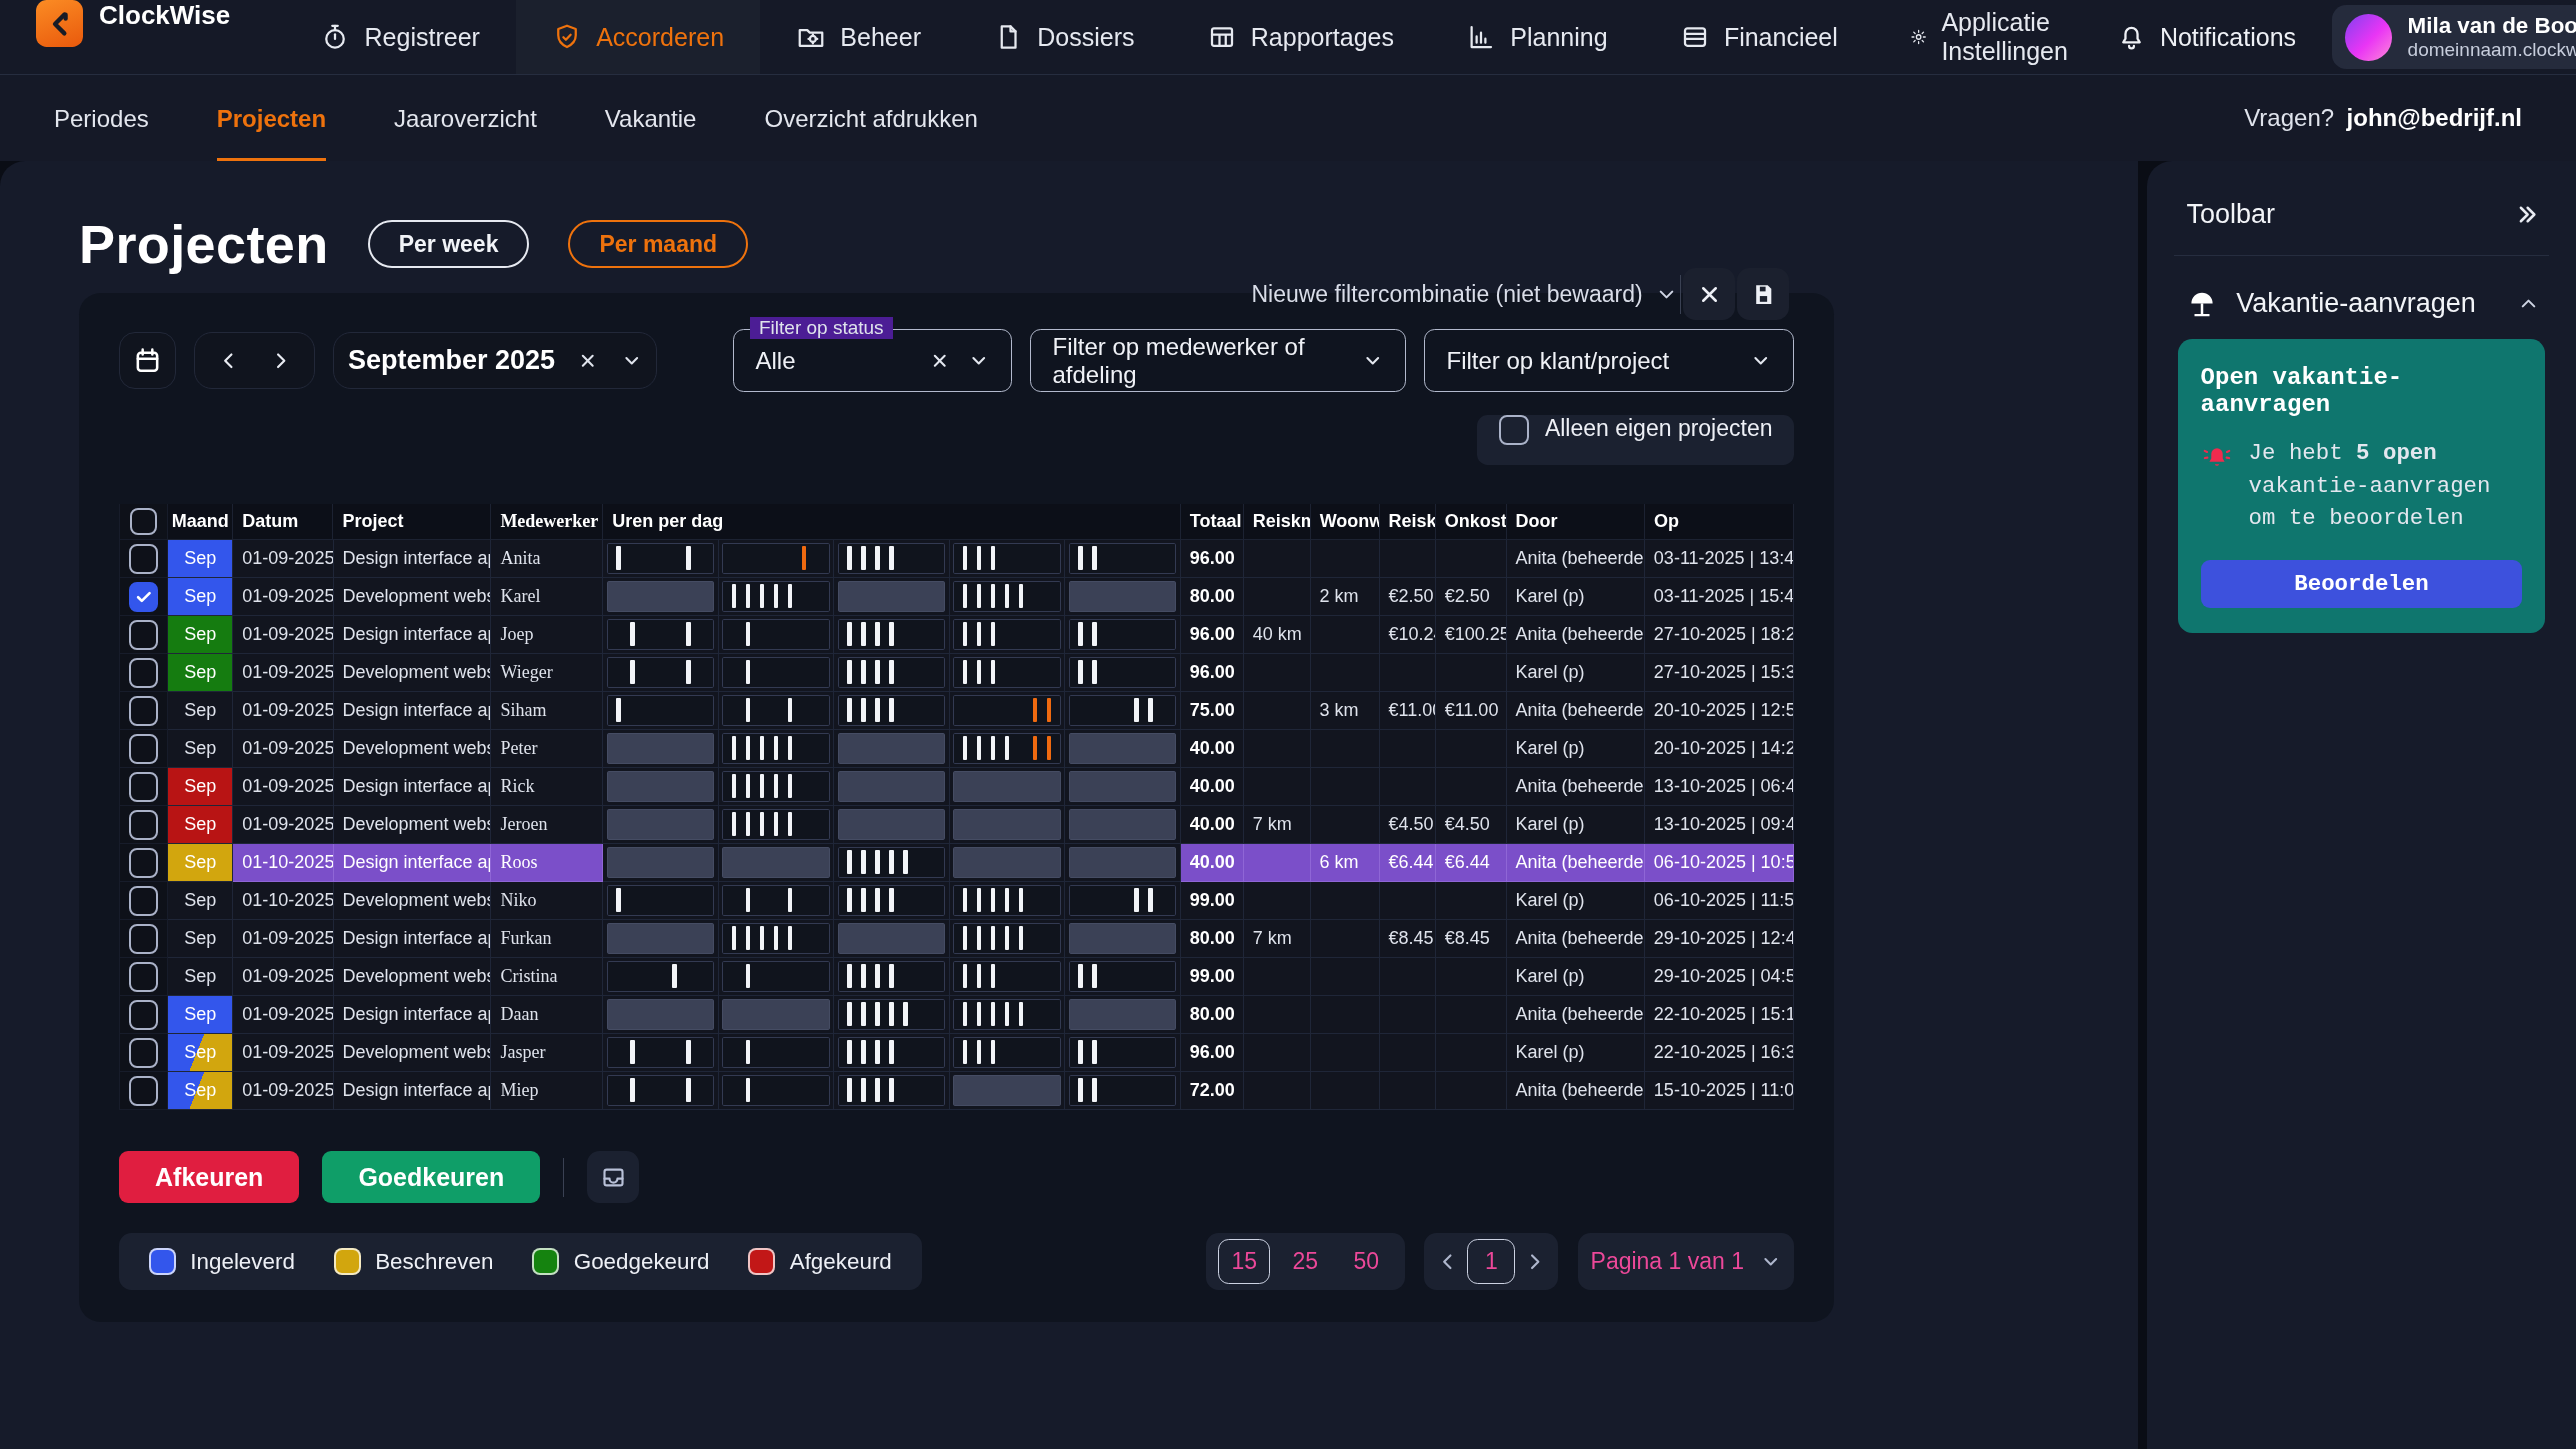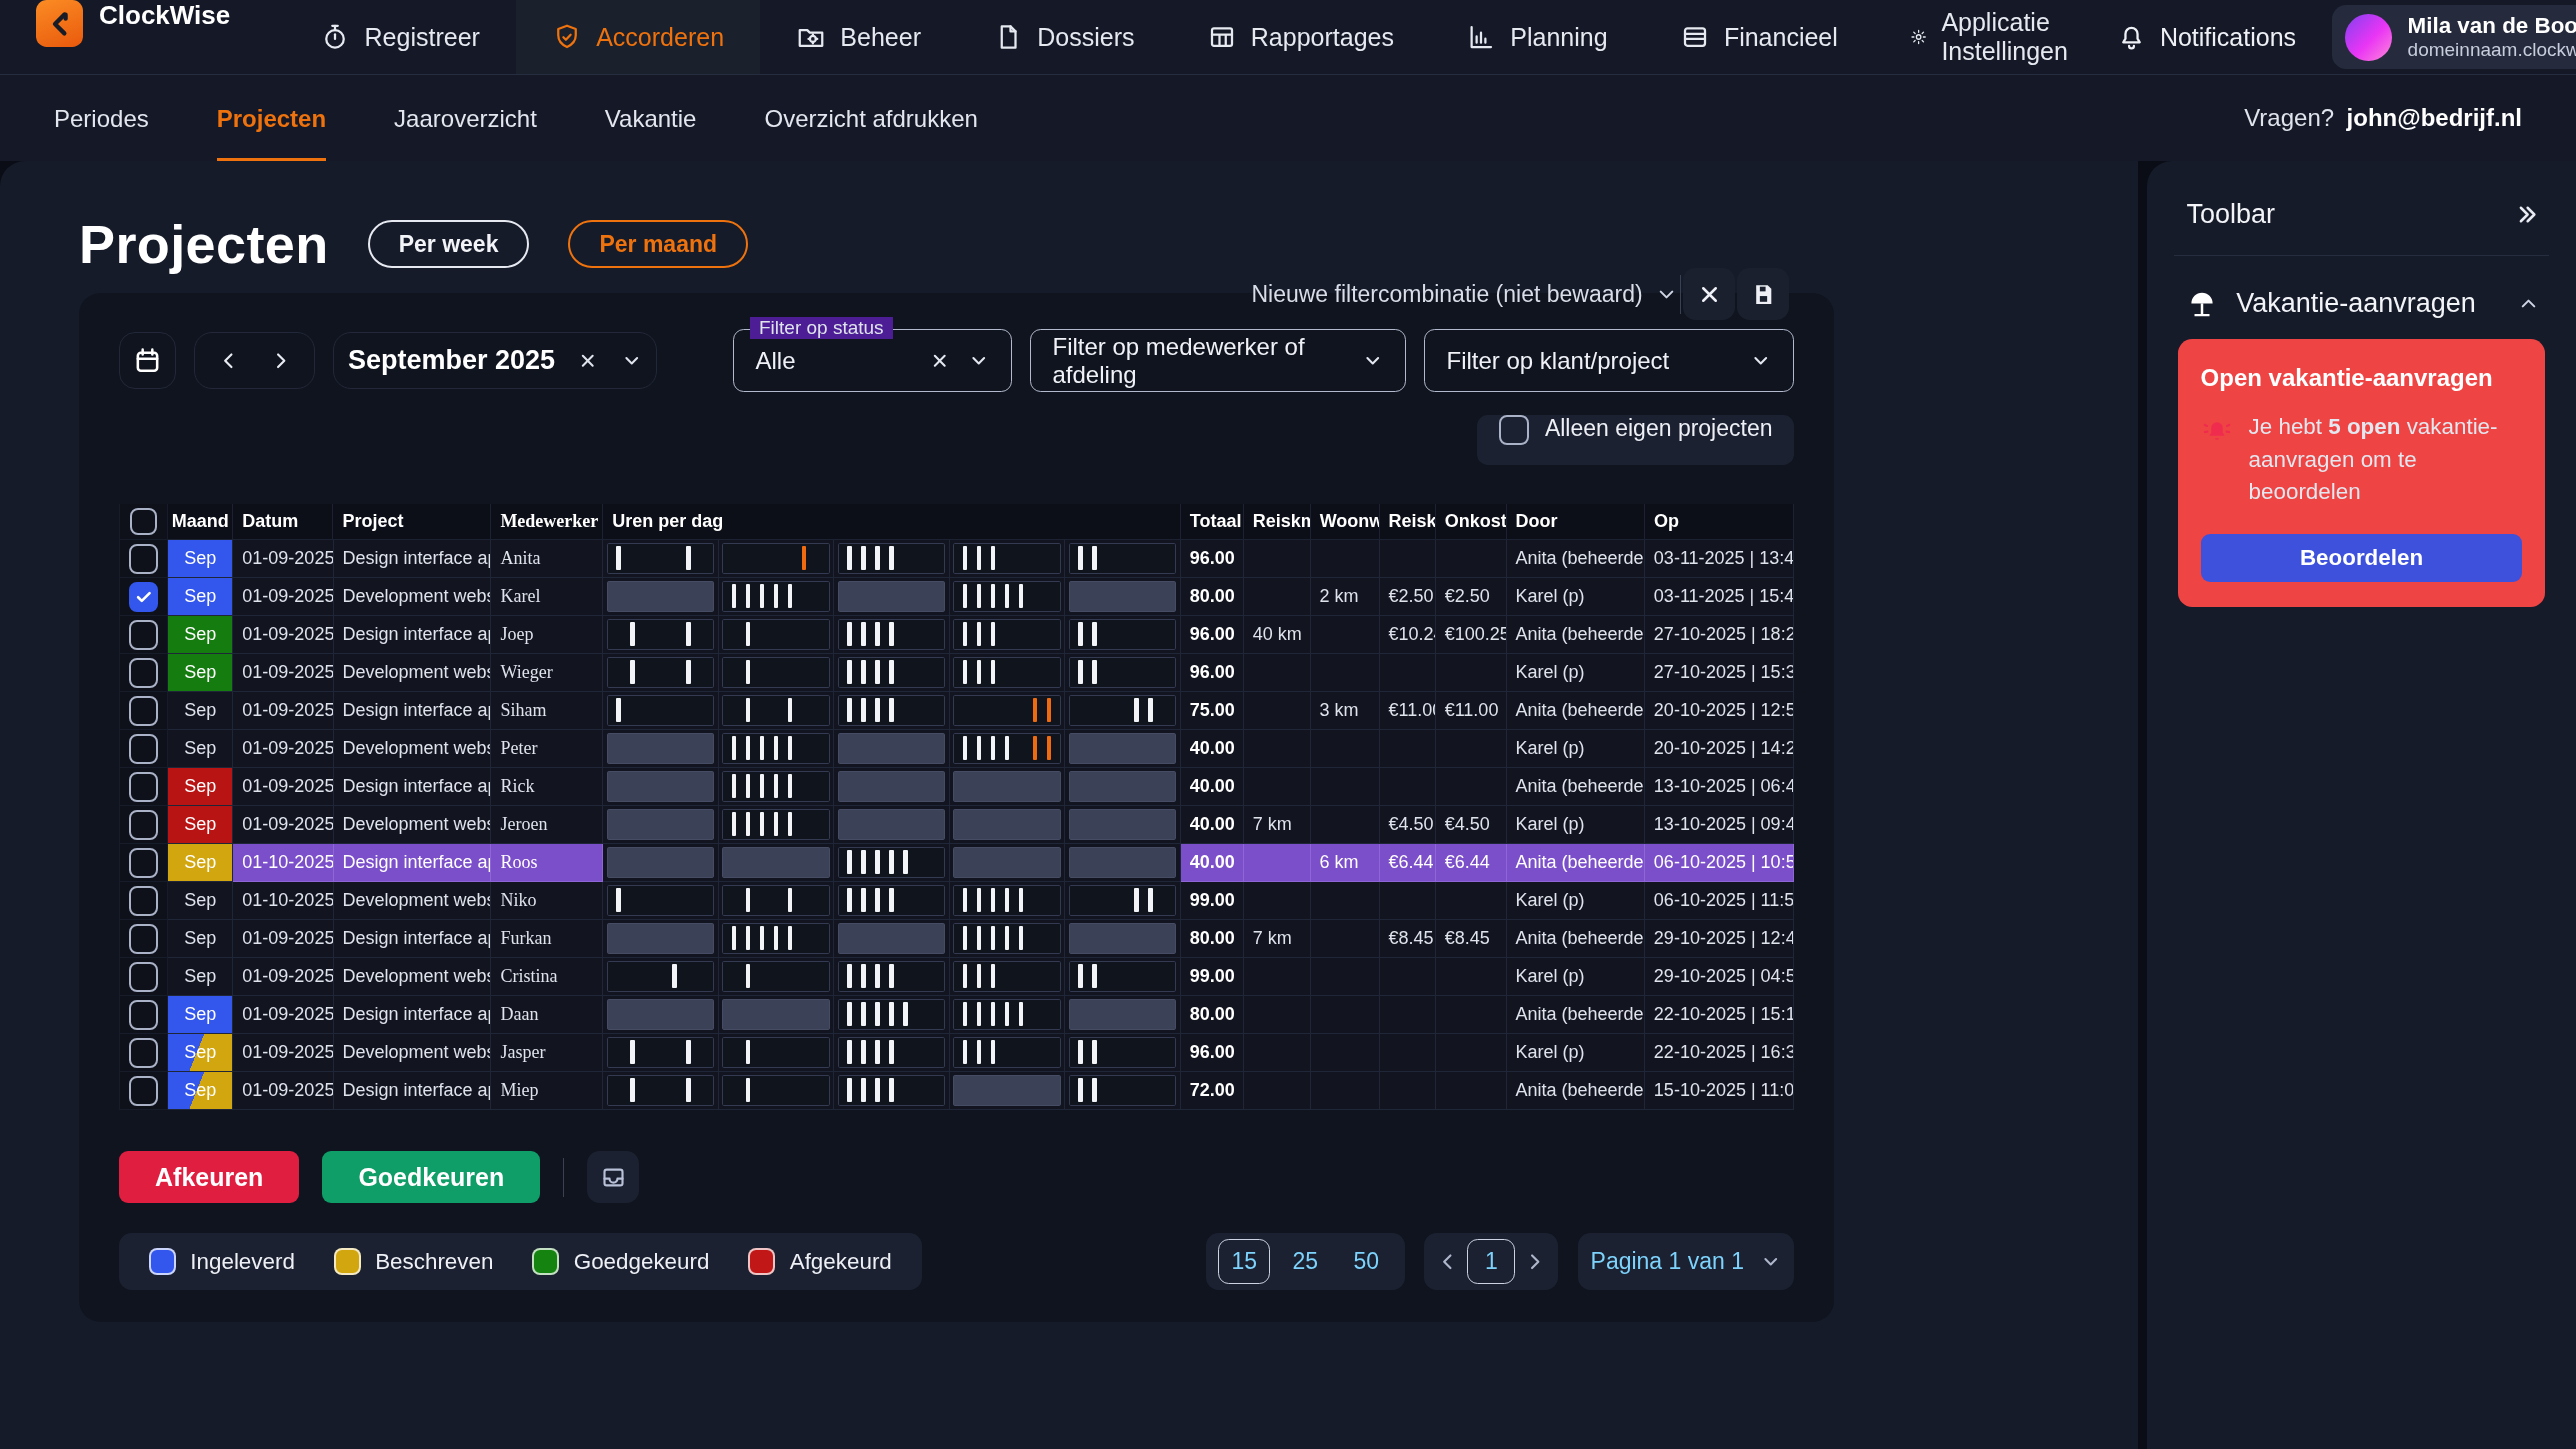--- a/index.html
+++ b/index.html
@@ -113,35 +113,35 @@
   .btn-approve { background:#0f9e68; }
   .inbox-btn { width:52px; height:52px; border-radius:12.5px; background:#1b2130; display:flex; align-items:center; justify-content:center; color:#b9c1d8; }
   .inbox-btn .icn { width:27px; height:27px; }
 
   
   .footer-row { display:flex; align-items:center; margin-top:30px; }
   .legend-pill { height:57px; background:#1b2130; border-radius:12.5px; display:flex; align-items:center; gap:39px; padding:0 30px; }
   .legend-item { display:flex; align-items:center; gap:14.3px; font-size:22.4px; color:#eef0f6; }
   .legend-chip { width:27px; height:27px; border-radius:8px; border:2.7px solid rgba(255,255,255,.75); }
   .pag { margin-left:auto; display:flex; align-items:center; gap:19.7px; }
-  .pag-group { height:57px; background:#1b2130; border-radius:12.5px; display:flex; align-items:center; gap:9px; padding:0 12.5px; font-size:23px; color:#7dd3fc; }
+  .pag-group { height:57px; background:#1b2130; border-radius:12.5px; display:flex; align-items:center; gap:9px; padding:0 12.5px; font-size:23px; color:#ec4899; }
   .size-btn { min-width:52px; height:45px; border-radius:10.7px; display:flex; align-items:center; justify-content:center; padding:0 10.7px; }
   .size-btn.active { border:1.8px solid #cdd3e3; }
   .page-box { min-width:48px; height:45px; border:1.8px solid #cdd3e3; border-radius:10.7px; display:flex; align-items:center; justify-content:center; }
   .pag .icn { width:21.5px; height:21.5px; color:#aeb6cc; }
   .pag-label { display:flex; align-items:center; gap:16px; padding:0 12.5px; }
 
   
   .sb-title-row { display:flex; align-items:center; justify-content:space-between; padding:9px 9px 25px 12.5px; border-bottom:0.9px solid #262d3f; }
   .sb-title { font-size:27px; color:#f2f4f8; }
   .sb-title-row .icn { width:27px; height:27px; color:#e8ebf2; }
   .sb-section { display:flex; align-items:center; gap:19.7px; padding:32px 9px 19.7px 12.5px; }
   .sb-section .icn { width:30px; height:30px; color:#fff; }
   .sb-section-title { font-size:27px; color:#f2f4f8; flex:1; }
-  .sb-card { background:#ef4444; border-radius:14.3px; padding:25px 23px; margin:0 3.6px; }
+  .sb-card { background:#0f766e; border-radius:14.3px; padding:25px 23px; margin:0 3.6px;font-family:Liberation Mono, monospace; }
   .sb-card-title { font-size:24px; font-weight:700; color:#fff; margin-bottom:19.7px; }
   .sb-msg { display:flex; gap:16px; font-size:22.4px; color:#e3e7ef; line-height:1.45; margin-bottom:25px; }
   .sb-msg .icn { width:32px; height:32px; flex:0 0 auto; margin-top:3.6px; color:#ef2b4e; }
   .btn-blue { width:100%; height:48px; background:#3d51dd; border-radius:9px; display:flex; align-items:center; justify-content:center; font-size:22.4px; font-weight:700; color:#fff; }
 </style>
 </head>
 <body>
 
 <header class="topnav">
   <div class="brand">

